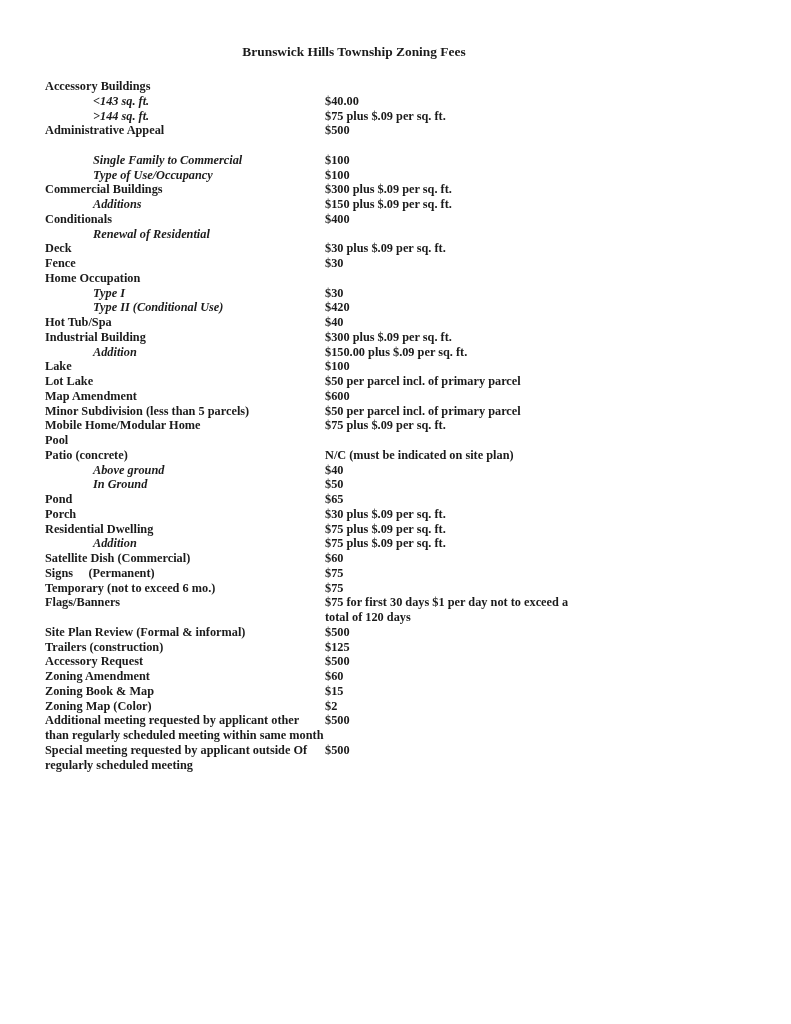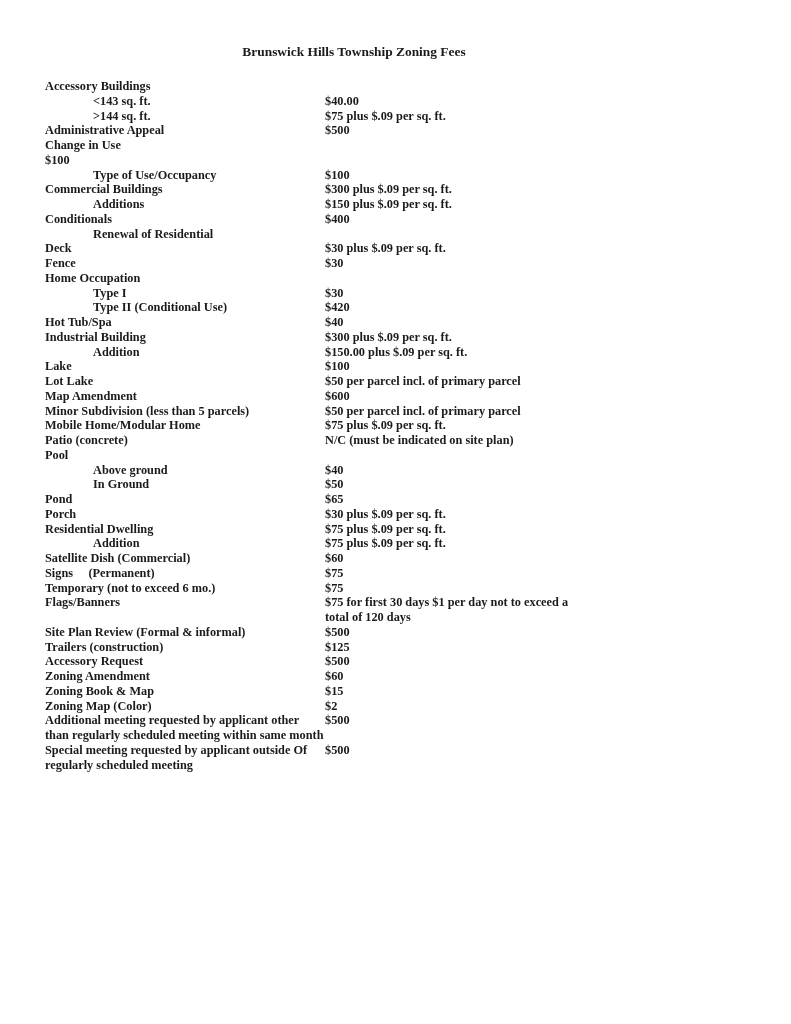--- a/index.html
+++ b/index.html
@@ -35,20 +35,21 @@
   .row {
     display: flex;
     align-items: flex-start;
   }
   .label {
     flex: 0 0 280px;
     white-space: pre-wrap;
   }
   .label.indented {
     padding-left: 48px;
+    font-style: italic;
   }
   .fee {
     width: 266px;
     min-height: 14.75px;
   }
   .footer {
     position: absolute;
     left: 45px;
     top: 957px;
     font-family: Liberation Mono, monospace;
@@ -74,25 +75,25 @@
     <div class="label indented">&gt;144 sq. ft.</div>
     <div class="fee">$75 plus $.09 per sq. ft.</div>
   </div>
 
   <div class="row">
     <div class="label">Administrative Appeal</div>
     <div class="fee">$500</div>
   </div>
 
   <div class="row">
-    <div class="label">Change in Use</div>
-    <div class="fee"></div>
-  </div>
-
-  <div class="row">
+    <div class="fee"></div>
+  </div>
+
+  <div class="row">
+    <div class="label indented">Single Family to Commercial</div>
     <div class="fee">$100</div>
   </div>
 
   <div class="row">
     <div class="label indented">Type of Use/Occupancy</div>
     <div class="fee">$100</div>
   </div>
 
   <div class="row">
     <div class="label">Commercial Buildings</div>
@@ -173,27 +174,27 @@
     <div class="label">Minor Subdivision (less than 5 parcels)</div>
     <div class="fee">$50 per parcel incl. of primary parcel</div>
   </div>
 
   <div class="row">
     <div class="label">Mobile Home/Modular Home</div>
     <div class="fee">$75 plus $.09 per sq. ft.</div>
   </div>
 
   <div class="row">
+    <div class="label">Pool</div>
+    <div class="fee"></div>
+  </div>
+
+  <div class="row">
     <div class="label">Patio (concrete)</div>
     <div class="fee">N/C (must be indicated on site plan)</div>
-  </div>
-
-  <div class="row">
-    <div class="label">Pool</div>
-    <div class="fee"></div>
   </div>
 
   <div class="row">
     <div class="label indented">Above ground</div>
     <div class="fee">$40</div>
   </div>
 
   <div class="row">
     <div class="label indented">In Ground</div>
     <div class="fee">$50</div>

